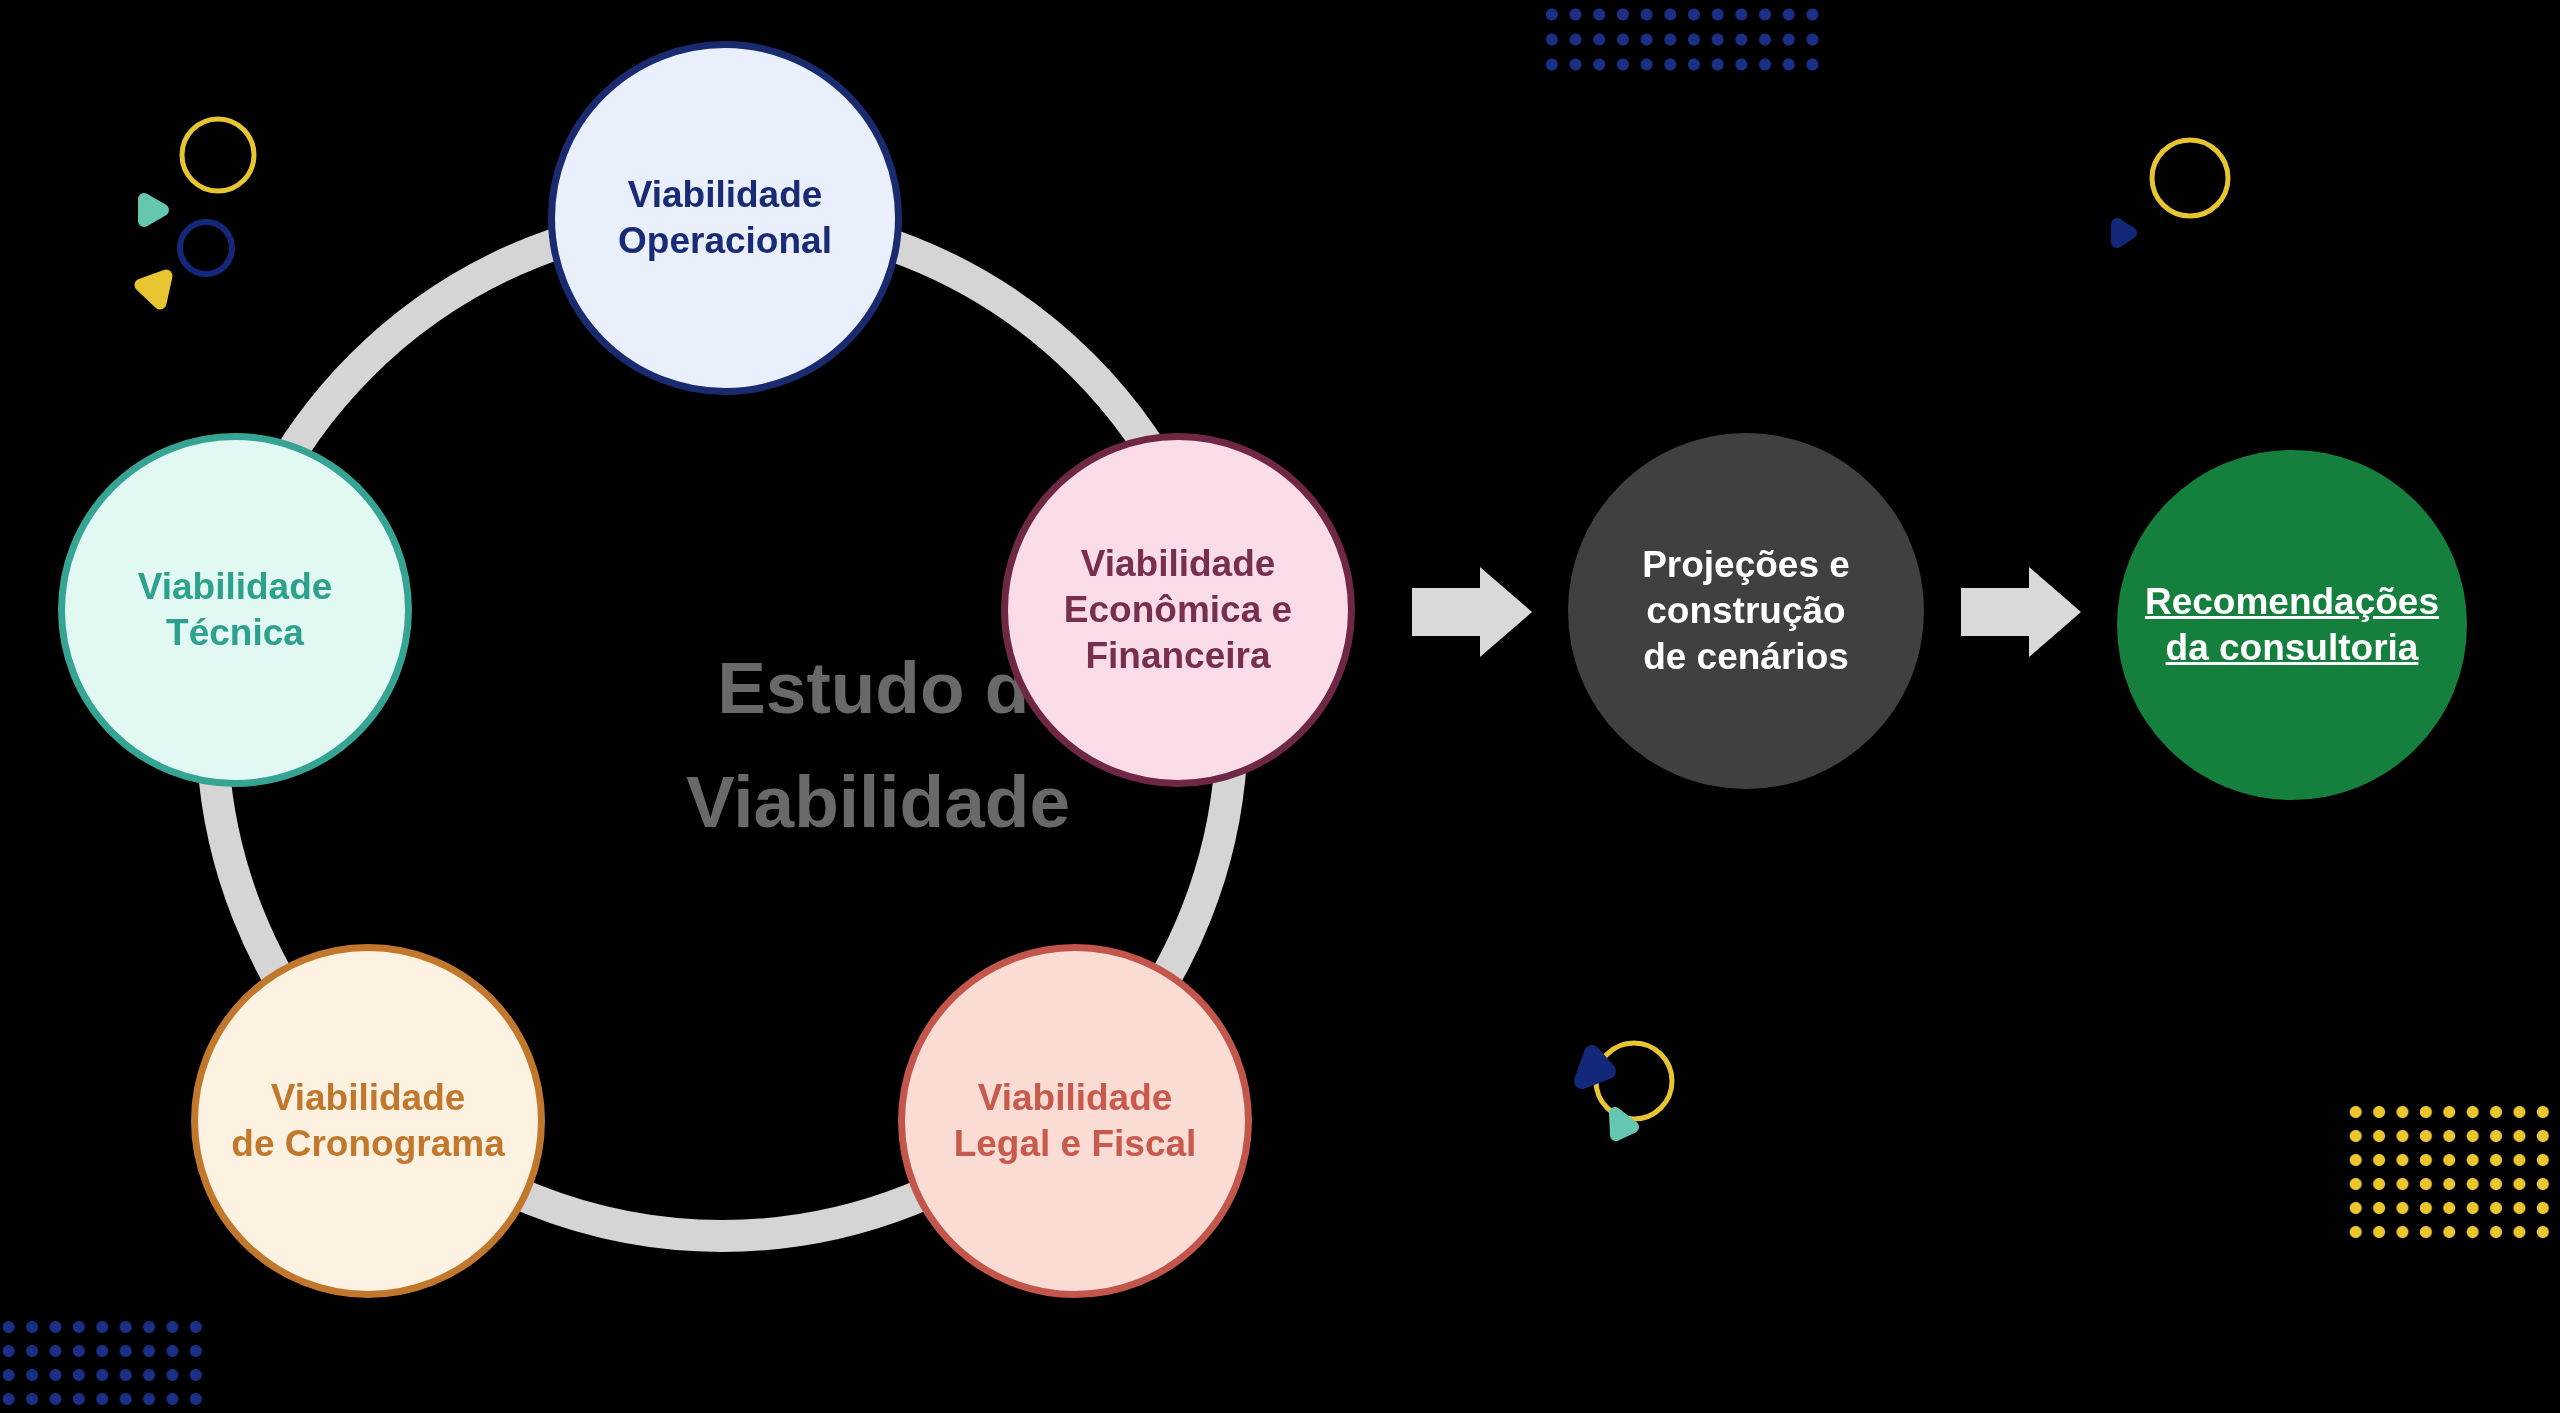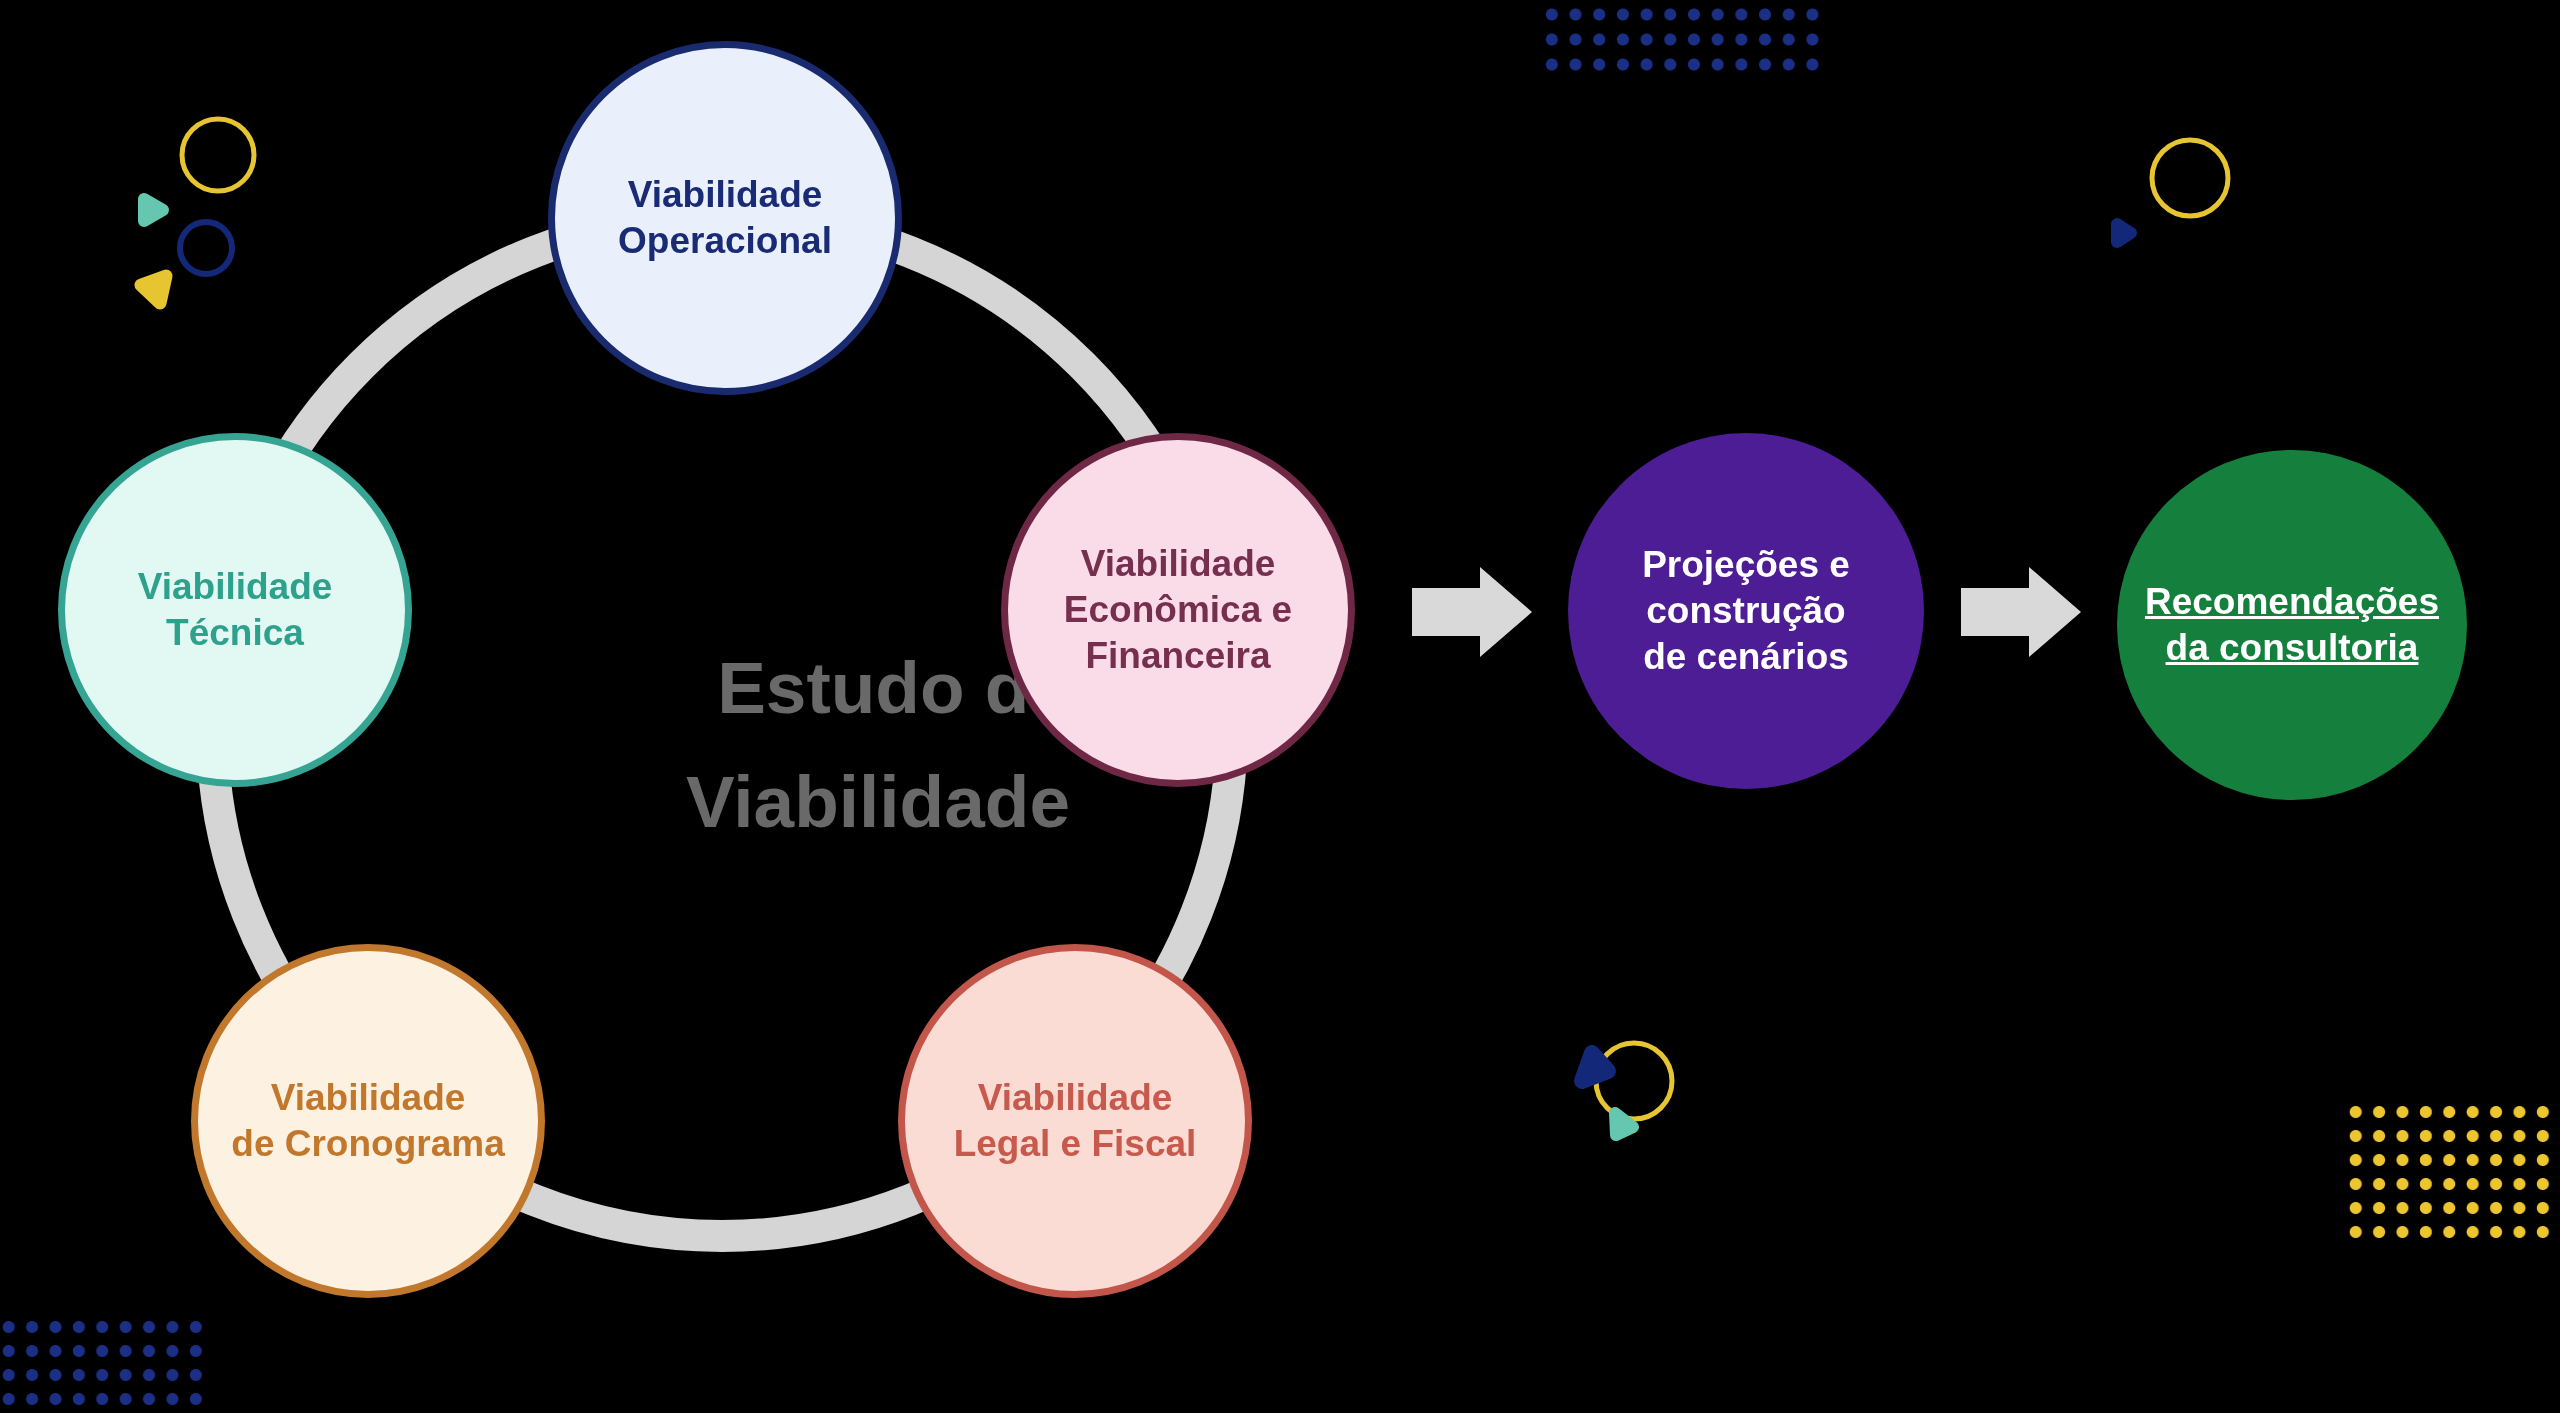--- a/index.html
+++ b/index.html
@@ -32,21 +32,21 @@
     line-height: 46px;
     letter-spacing: 0px;
   }
   
   .node-operacional { left: 548px; top: 41px;  width: 354px; height: 354px; background: #E9EFFB; border: 7px solid #192A6F; color: #1A2B75; }
   .node-tecnica     { left: 58px;  top: 433px; width: 354px; height: 354px; background: #E1F8F3; border: 7px solid #36A493; color: #2EA18C; }
   .node-economica   { left: 1001px;top: 433px; width: 354px; height: 354px; background: #FADCE9; border: 7px solid #6E2845; color: #772F4E; }
   .node-cronograma  { left: 191px; top: 944px; width: 354px; height: 354px; background: #FDF1E2; border: 7px solid #C1782C; color: #C1782C; }
   .node-legal       { left: 898px; top: 944px; width: 354px; height: 354px; background: #FBDCD4; border: 7px solid #C2564A; color: #C75A4D; }
   
-  .node-projecoes     { left: 1568px; top: 433px; width: 356px; height: 356px; background: #4c1d95; color: #FFFFFF; }
+  .node-projecoes     { left: 1568px; top: 433px; width: 356px; height: 356px; background: #404040; color: #FFFFFF; }
   .node-recomendacoes { left: 2117px; top: 450px; width: 350px; height: 350px; background: #15803d; color: #FFFFFF; text-decoration: underline; }
   .center-title {
     position: absolute;
     left: 370px; top: 631px;
     width: 700px;
     text-align: right;
     white-space: pre-line;
     color: #696969;
     font-weight: bold;
     font-size: 73px;

